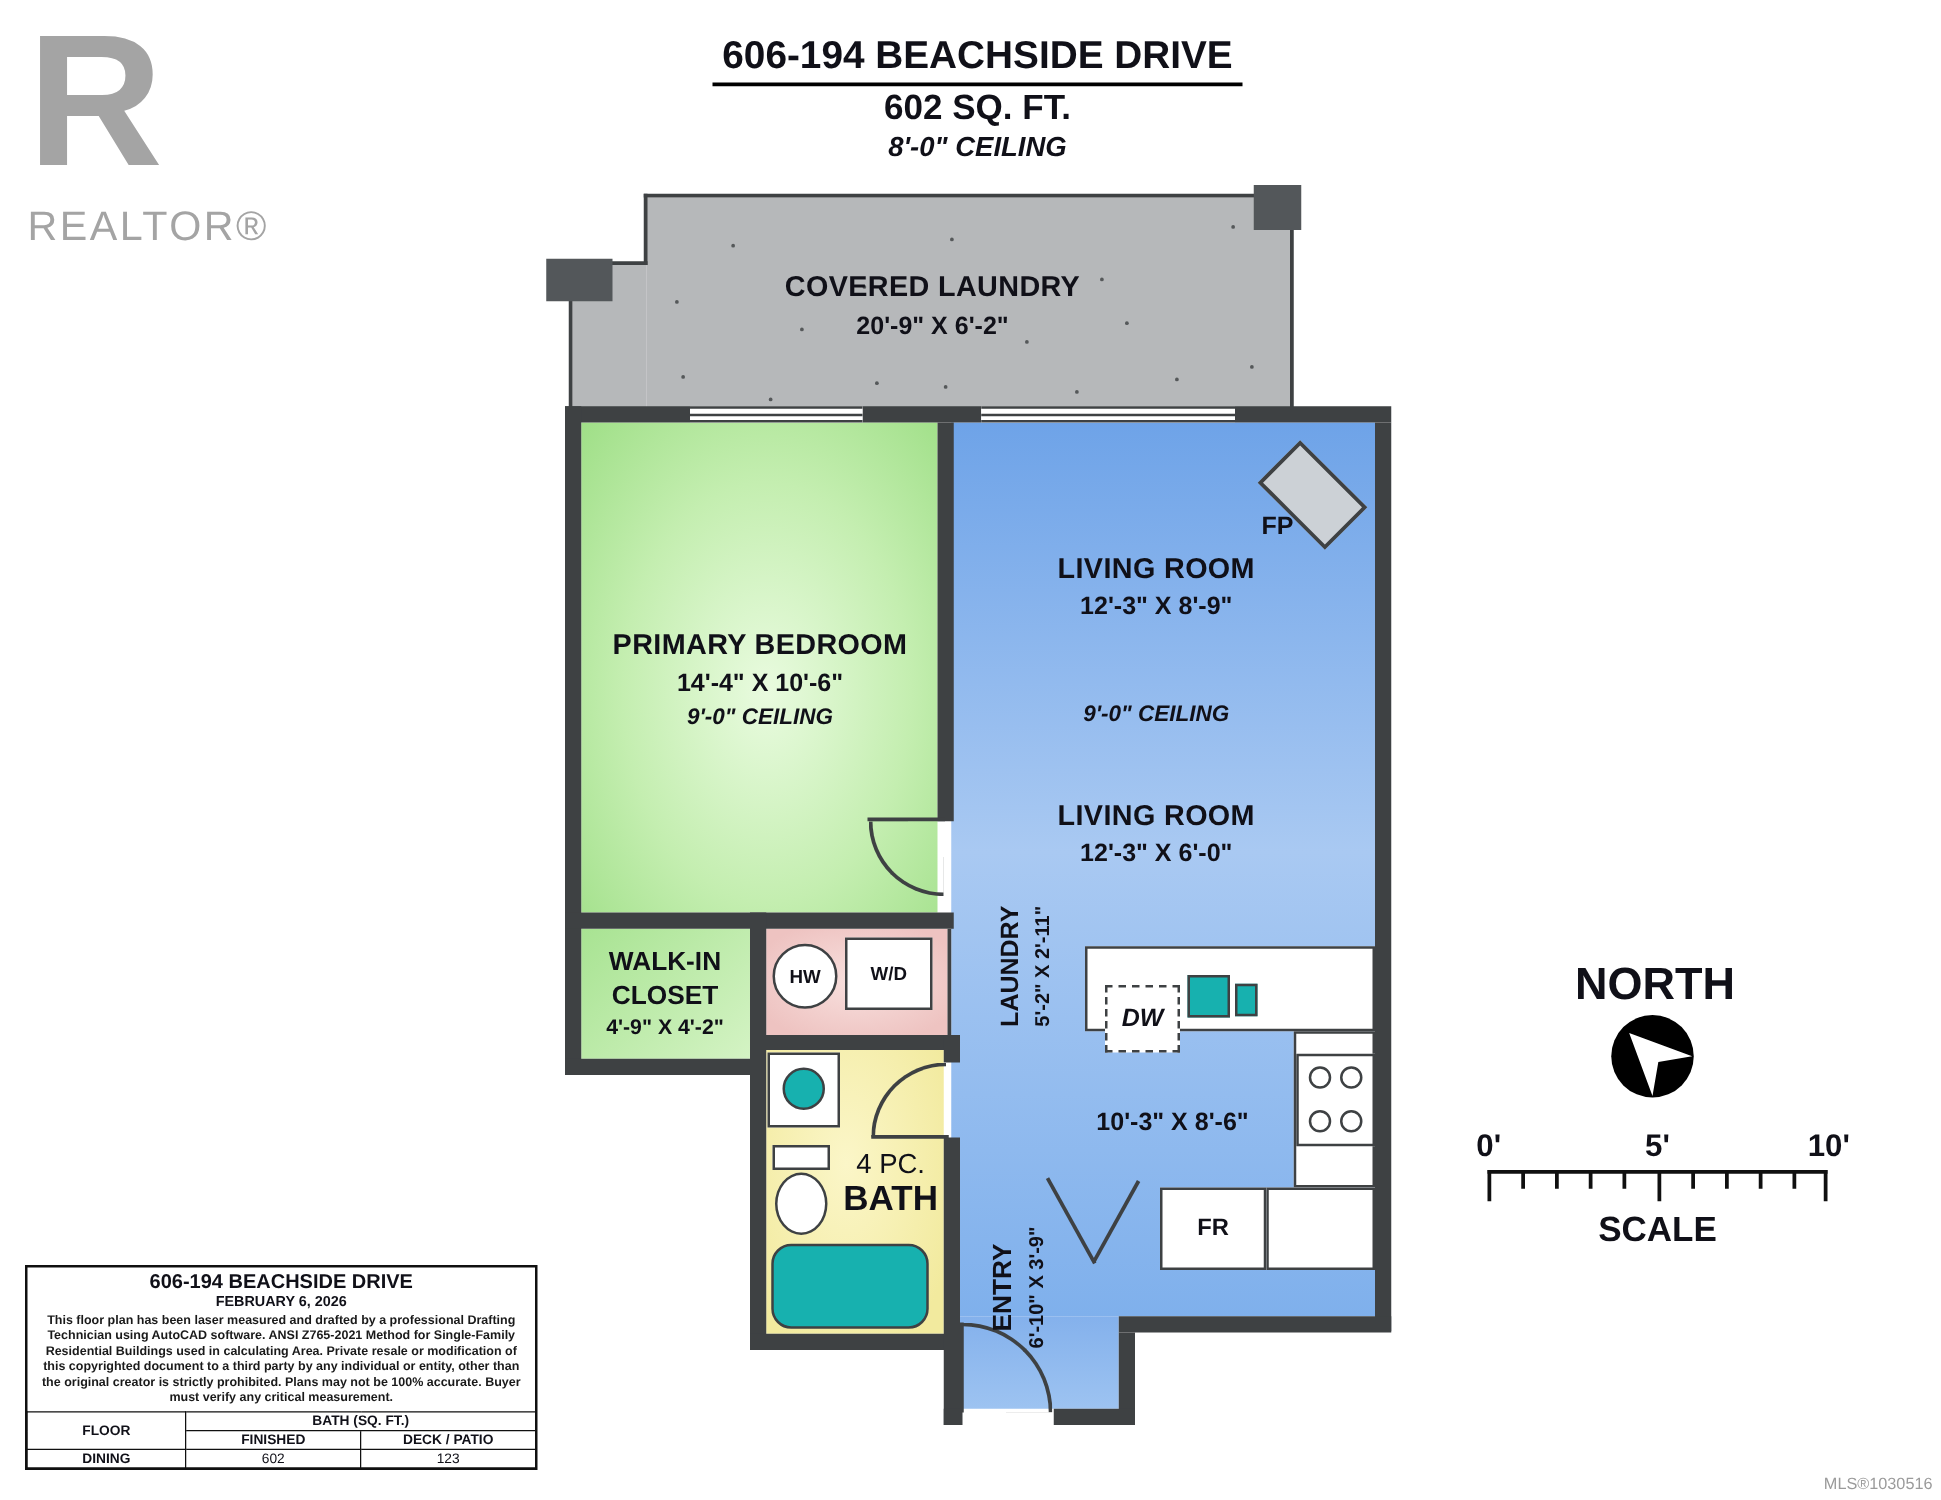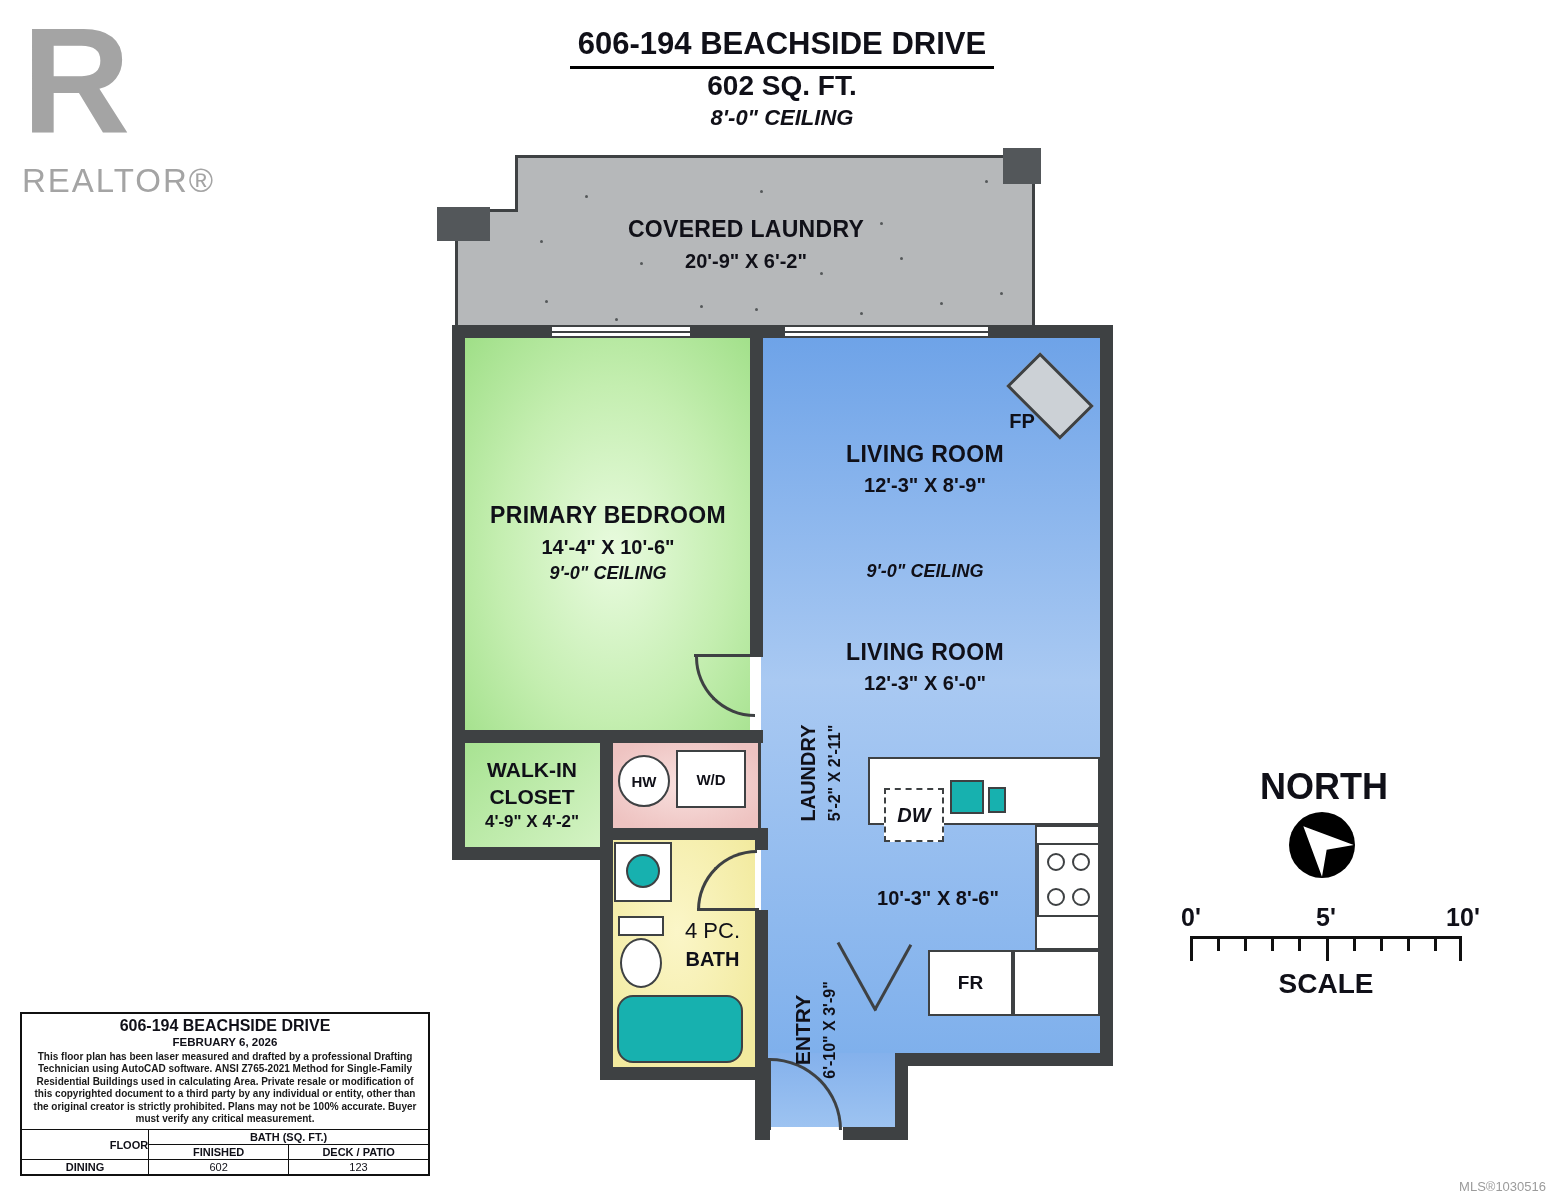--- a/index.html
+++ b/index.html
@@ -165,21 +165,21 @@
 
   <div class="vrot" style="left:730px;top:742px;width:180px;height:62px;">
     <div style="font-size:20px;line-height:30px;">LAUNDRY</div>
     <div style="font-size:16px;line-height:24px;">5'-2" X 2'-11"</div>
   </div>
 
   <div class="lbl rdims" style="left:798px;top:885px;width:280px;">10'-3" X 8'-6"</div>
 
   <div class="abs" style="left:640px;top:917px;width:145px;text-align:center;">
     <div style="font-size:22px;font-weight:normal;line-height:28px;">4 PC.</div>
-    <div style="font-size:20px;font-weight:bold;line-height:28px;">BATH</div>
+    <div style="font-size:28px;font-weight:bold;line-height:28px;">BATH</div>
   </div>
 
   <div class="vrot" style="left:725px;top:999px;width:180px;height:62px;">
     <div style="font-size:21px;line-height:30px;">ENTRY</div>
     <div style="font-size:16px;line-height:24px;">6'-10" X 3'-9"</div>
   </div>
 
   <div class="lbl" style="left:992px;top:408px;width:60px;font-size:20px;">FP</div>
 
   <div class="lbl" style="left:1219px;top:764px;width:210px;font-size:36px;">NORTH</div>
@@ -204,21 +204,21 @@
   <div class="tick" style="left:1459px;top:936px;height:25px;"></div>
   <div class="lbl" style="left:1226px;top:966px;width:200px;font-size:28px;">SCALE</div>
 
   <div class="infobox">
     <div style="text-align:center;font-size:16px;font-weight:bold;margin-top:3px;">606-194 BEACHSIDE DRIVE</div>
     <div style="text-align:center;font-size:11.5px;font-weight:bold;margin-top:1px;">FEBRUARY 6, 2026</div>
     <div style="text-align:center;font-size:10px;line-height:12.4px;padding:3px 10px 0;font-weight:bold;color:#1a1a1a;">This floor plan has been laser measured and drafted by a professional Drafting Technician using AutoCAD software. ANSI Z765-2021 Method for Single-Family Residential Buildings used in calculating Area. Private resale or modification of this copyrighted document to a third party by any individual or entity, other than the original creator is strictly prohibited. Plans may not be 100% accurate. Buyer must verify any critical measurement.</div>
     <table style="position:absolute;left:-1px;right:-1px;bottom:-1px;width:calc(100% + 2px);">
       <tbody>
           <tr>
-        <td rowspan="2" style="width:31%;text-align:right;">FLOOR</td>
+        <td rowspan="2" style="width:31%;">FLOOR</td>
         <td colspan="2">BATH (SQ. FT.)</td>
       </tr>
       <tr>
         <td style="width:34.5%;">FINISHED</td>
         <td style="width:34.5%;">DECK / PATIO</td>
       </tr>
       <tr>
         <td>DINING</td>
         <td style="font-weight:normal;">602</td>
         <td style="font-weight:normal;">123</td>

